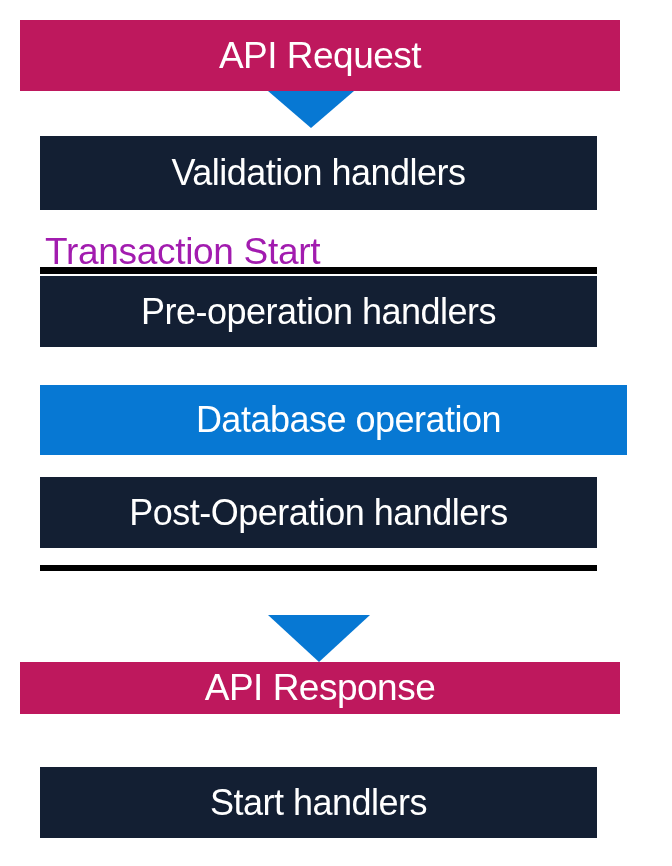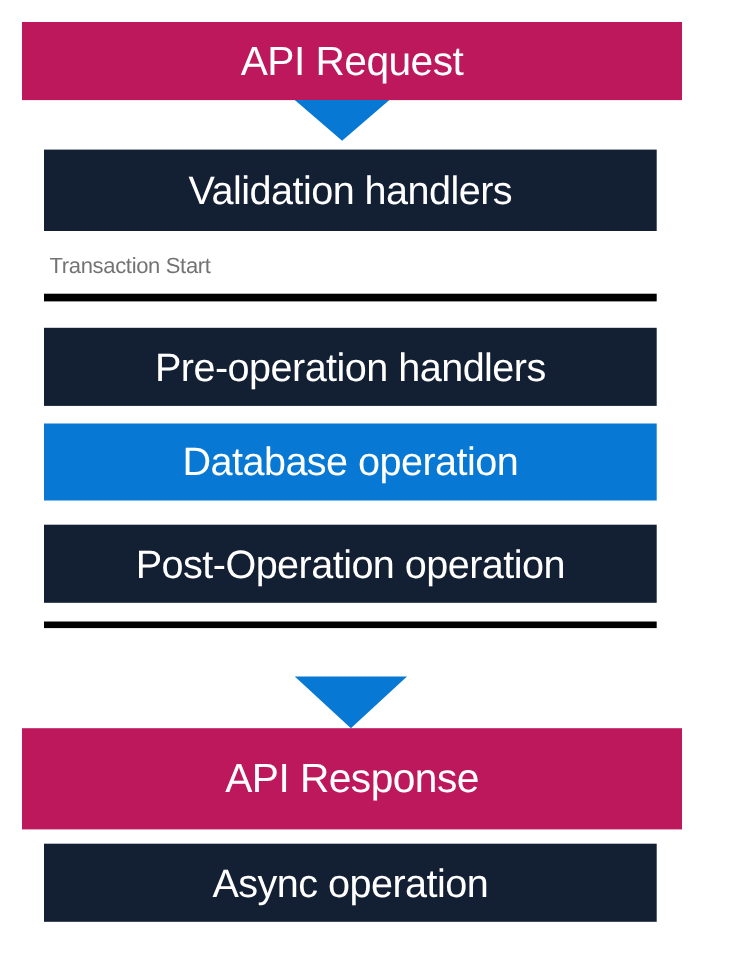--- a/index.html
+++ b/index.html
@@ -21,51 +21,51 @@
     width: 600px;
     background: #be185d;
     color: #ffffff;
     display: flex;
     align-items: center;
     justify-content: center;
     font-size: 37px;
     letter-spacing: -0.5px;
   }
   .banner.request { top: 20px; height: 71px; }
-  .banner.response { top: 662px; height: 92px; }
+  .banner.response { top: 662px; height: 52px; }
   .navy-box, .blue-box {
     position: absolute;
     left: 40px;
     width: 557px;
     color: #ffffff;
     display: flex;
     align-items: center;
     justify-content: center;
     font-size: 36px;
     letter-spacing: -0.5px;
   }
   .navy-box { background: #131F33; }
   .blue-box { background: #0778D3; }
   .box-validation { top: 136px; height: 74px; }
-  .box-preop      { top: 298px; height: 71px; }
-  .box-dbop       { top: 385px; height: 70px; }
+  .box-preop      { top: 276px; height: 71px; }
+  .box-dbop       { top: 385px; height: 70px; padding-left: 30px; }
   .box-postop     { top: 477px; height: 71px; }
   .box-async      { top: 767px; height: 71px; }
   .divider {
     position: absolute;
     left: 40px;
     width: 557px;
     background: #000000;
   }
   .divider.start { top: 267px; height: 7px; }
   .divider.end   { top: 565px; height: 6px; }
   .txn-label {
     position: absolute;
-    color: #737373;
-    font-size: 20px;
+    color: #a21caf;
+    font-size: 37px;
     letter-spacing: -0.3px;
     white-space: nowrap;
   }
   .txn-label.start { left: 45px; top: 231px; }
   .txn-label.end   { left: 42px; top: 577px; }
   .tri {
     position: absolute;
     width: 0;
     height: 0;
   }
@@ -104,28 +104,28 @@
 
   <div class="navy-box box-preop">
     <span>Pre-operation handlers</span>
   </div>
 
   <div class="blue-box box-dbop">
     <span>Database operation</span>
   </div>
 
   <div class="navy-box box-postop">
-    <span>Post-Operation operation</span>
+    <span>Post-Operation handlers</span>
   </div>
 
   <div class="divider end"></div>
 
   <div class="tri bottom"></div>
 
   <div class="banner response">
     <span>API Response</span>
   </div>
 
   <div class="navy-box box-async">
-    <span>Async operation</span>
+    <span>Start handlers</span>
   </div>
 
 </div>
 
 </body></html>

